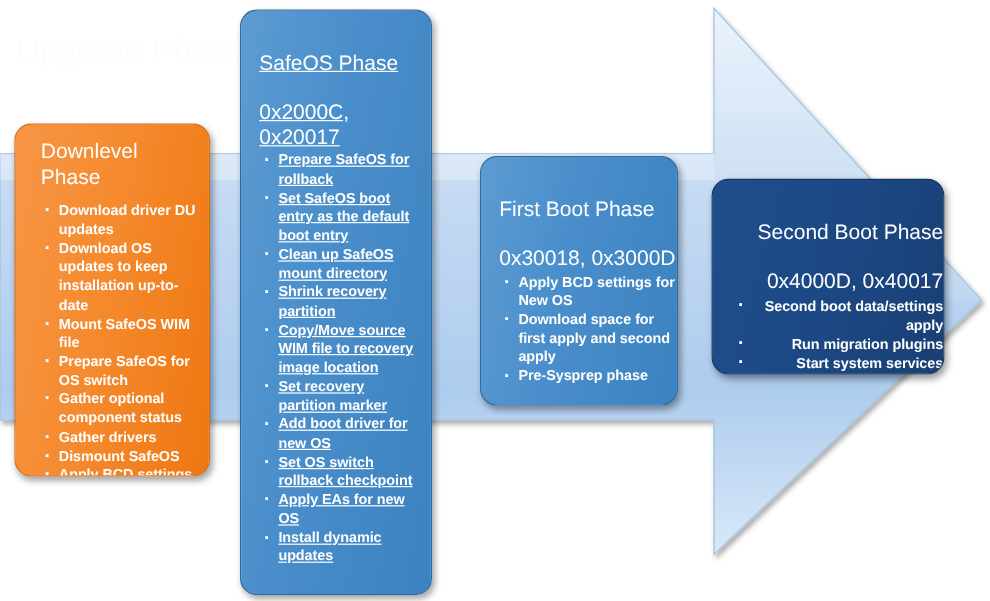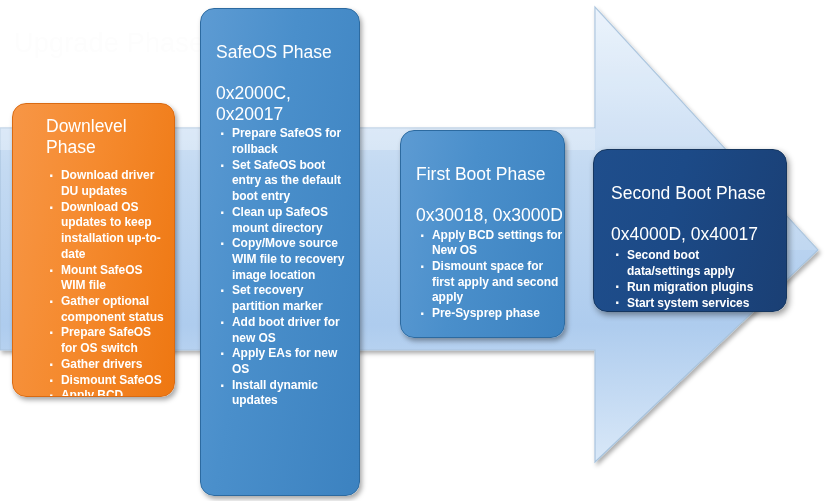--- a/index.html
+++ b/index.html
@@ -82,40 +82,41 @@
 
   
   #box-downlevel {
     left: 12px;
     top: 103px;
     width: 163px;
     height: 294px;
     background: linear-gradient(100deg, #f79646 0%, #f58a2e 45%, #ee7711 100%);
     border: 1px solid #d96a12;
     box-shadow: 2px 3px 5px rgba(0,0,0,0.35);
-    padding: 9px 10px 8px 24px;
+    padding: 9px 10px 8px 12px;
   }
   #box-downlevel .phase-title {
     font-size: 17.5px;
     margin: 3px 0 11px 9px;
   }
   #box-downlevel .phase-list {
     margin-left: 10px;
   }
 
   
   #box-safeos {
     left: 200px;
     top: 8px;
     width: 160px;
     height: 488px;
     background: linear-gradient(100deg, #5d9bd3 0%, #4a8fcb 40%, #3c82c0 100%);
     border: 1px solid #2c6aa0;
     box-shadow: 2px 3px 5px rgba(0,0,0,0.35);
     padding: 9px 7px 8px 9px;
+    text-decoration: underline;
   }
   #box-safeos .phase-title {
     margin: 3px 0 2px 6px;
   }
   #box-safeos .phase-list {
     margin-left: 8px;
   }
 
   
   #box-firstboot {
@@ -137,21 +138,22 @@
 
   
   #box-secondboot {
     left: 593px;
     top: 149px;
     width: 194px;
     height: 163px;
     background: linear-gradient(105deg, #1f4e8c 0%, #1c4a87 40%, #1a3f74 100%);
     border: 1px solid #15365f;
     box-shadow: 2px 3px 6px rgba(0,0,0,0.40);
-    padding: 9px 16px 8px 11px;
+    padding: 9px 0 8px 11px;
+    text-align: right;
   }
   #box-secondboot .phase-title {
     margin: 3px 0 2px 6px;
   }
   #box-secondboot .phase-list {
     margin-left: 8px;
   }
   #box-secondboot .phase-list li {
     line-height: 1.34;
   }
@@ -189,53 +191,55 @@
 
     <polygon points="595,7 818,250 595,250" fill="#FFFFFF" opacity="0.12"></polygon>
   </svg>
 
   <div class="phase-box" id="box-downlevel">
     <div class="phase-title">Downlevel Phase</div>
     <ul class="phase-list">
         <li>Download driver DU updates</li>
         <li>Download OS updates to keep installation up-to-date</li>
         <li>Mount SafeOS WIM file</li>
+        <li>Prepare SafeOS for OS switch</li>
         <li>Gather optional component status</li>
-        <li>Prepare SafeOS for OS switch</li>
         <li>Gather drivers</li>
         <li>Dismount SafeOS</li>
         <li>Apply BCD settings for SafeOS</li>
       </ul>
   </div>
 
   <div class="phase-box" id="box-safeos">
     <div class="phase-title">
       <span>SafeOS Phase</span><br>
       <span>0x2000C, 0x20017</span>
     </div>
     <ul class="phase-list">
         <li>Prepare SafeOS for rollback</li>
         <li>Set SafeOS boot entry as the default boot entry</li>
         <li>Clean up SafeOS mount directory</li>
+        <li>Shrink recovery partition</li>
         <li>Copy/Move source WIM file to recovery image location</li>
         <li>Set recovery partition marker</li>
         <li>Add boot driver for new OS</li>
+        <li>Set OS switch rollback checkpoint</li>
         <li>Apply EAs for new OS</li>
         <li>Install dynamic updates</li>
       </ul>
   </div>
 
   <div class="phase-box" id="box-firstboot">
     <div class="phase-title">
       <span>First Boot Phase</span><br>
       <span>0x30018, 0x3000D</span>
     </div>
     <ul class="phase-list">
         <li>Apply BCD settings for New OS</li>
-        <li>Dismount space for first apply and second apply</li>
+        <li>Download space for first apply and second apply</li>
         <li>Pre-Sysprep phase</li>
       </ul>
   </div>
 
   <div class="phase-box" id="box-secondboot">
     <div class="phase-title">
       <span>Second Boot Phase</span><br>
       <span>0x4000D, 0x40017</span>
     </div>
     <ul class="phase-list">

